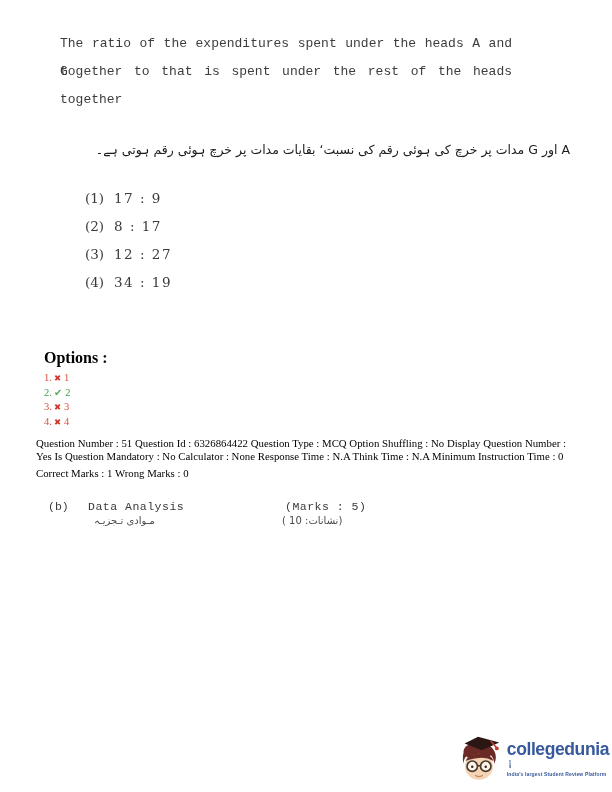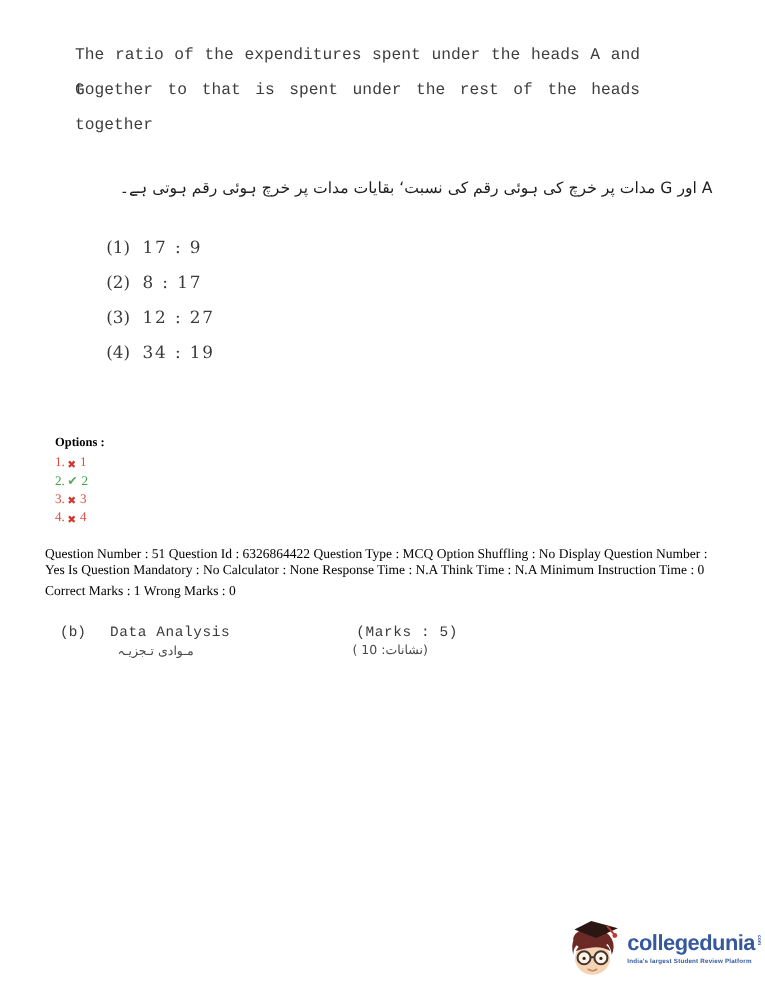--- a/index.html
+++ b/index.html
@@ -36,21 +36,21 @@
   }
   .choice { height: 28px; line-height: 28px; display: flex; }
   .choice .c-num { width: 29px; }
   .choice .c-val { letter-spacing: 1.5px; }
 
   
   .answer-key {
     position: absolute; left: 44px; top: 349px;
     font-family: "Liberation Serif", serif;
   }
-  .ak-heading { font-weight: bold; font-size: 10px; color: #000; margin-bottom: 4px; }
+  .ak-heading { font-weight: bold; font-size: 16px; color: #000; margin-bottom: 4px; }
   .ak-item { font-size: 10.5px; height: 14.5px; line-height: 14.5px; display: flex; align-items: center; }
   .ak-item.wrong { color: #d94f44; }
   .ak-item.correct { color: #43a047; }
   .ak-icon { font-size: 8.5px; margin: 0 3px 0 2px; line-height: 1; }
   .ak-item.wrong .ak-icon { color: #d0392e; }
   .ak-item.correct .ak-icon { color: #5aa758; font-size: 10px; }
 
   
   .metadata {
     position: absolute; left: 36px; top: 437px; width: 541px;
@@ -77,21 +77,21 @@
     font-family: "DejaVu Sans", sans-serif; font-size: 10px; color: #4a4a4a;
   }
 
   
   .logo {
     position: absolute; right: 3px; bottom: 6px;
     display: flex; align-items: center;
   }
   .logo-mascot { width: 54px; height: 54px; flex: 0 0 auto; margin-right: 1px; }
   .logo-text { display: flex; flex-direction: column; }
-  .brand-row { display: flex; align-items: flex-start; }
+  .brand-row { display: flex; align-items: flex-start; flex-direction: column; }
   .brand {
     font-family: "Liberation Sans", sans-serif;
     font-weight: bold; font-size: 17.5px; letter-spacing: -0.4px;
     color: #35599c; line-height: 1;
   }
   .brand-suffix {
     font-family: "Liberation Sans", sans-serif;
     font-size: 4px; font-weight: bold; color: #35599c;
     writing-mode: vertical-rl; line-height: 1; margin-top: 2px; margin-left: 1px;
   }

